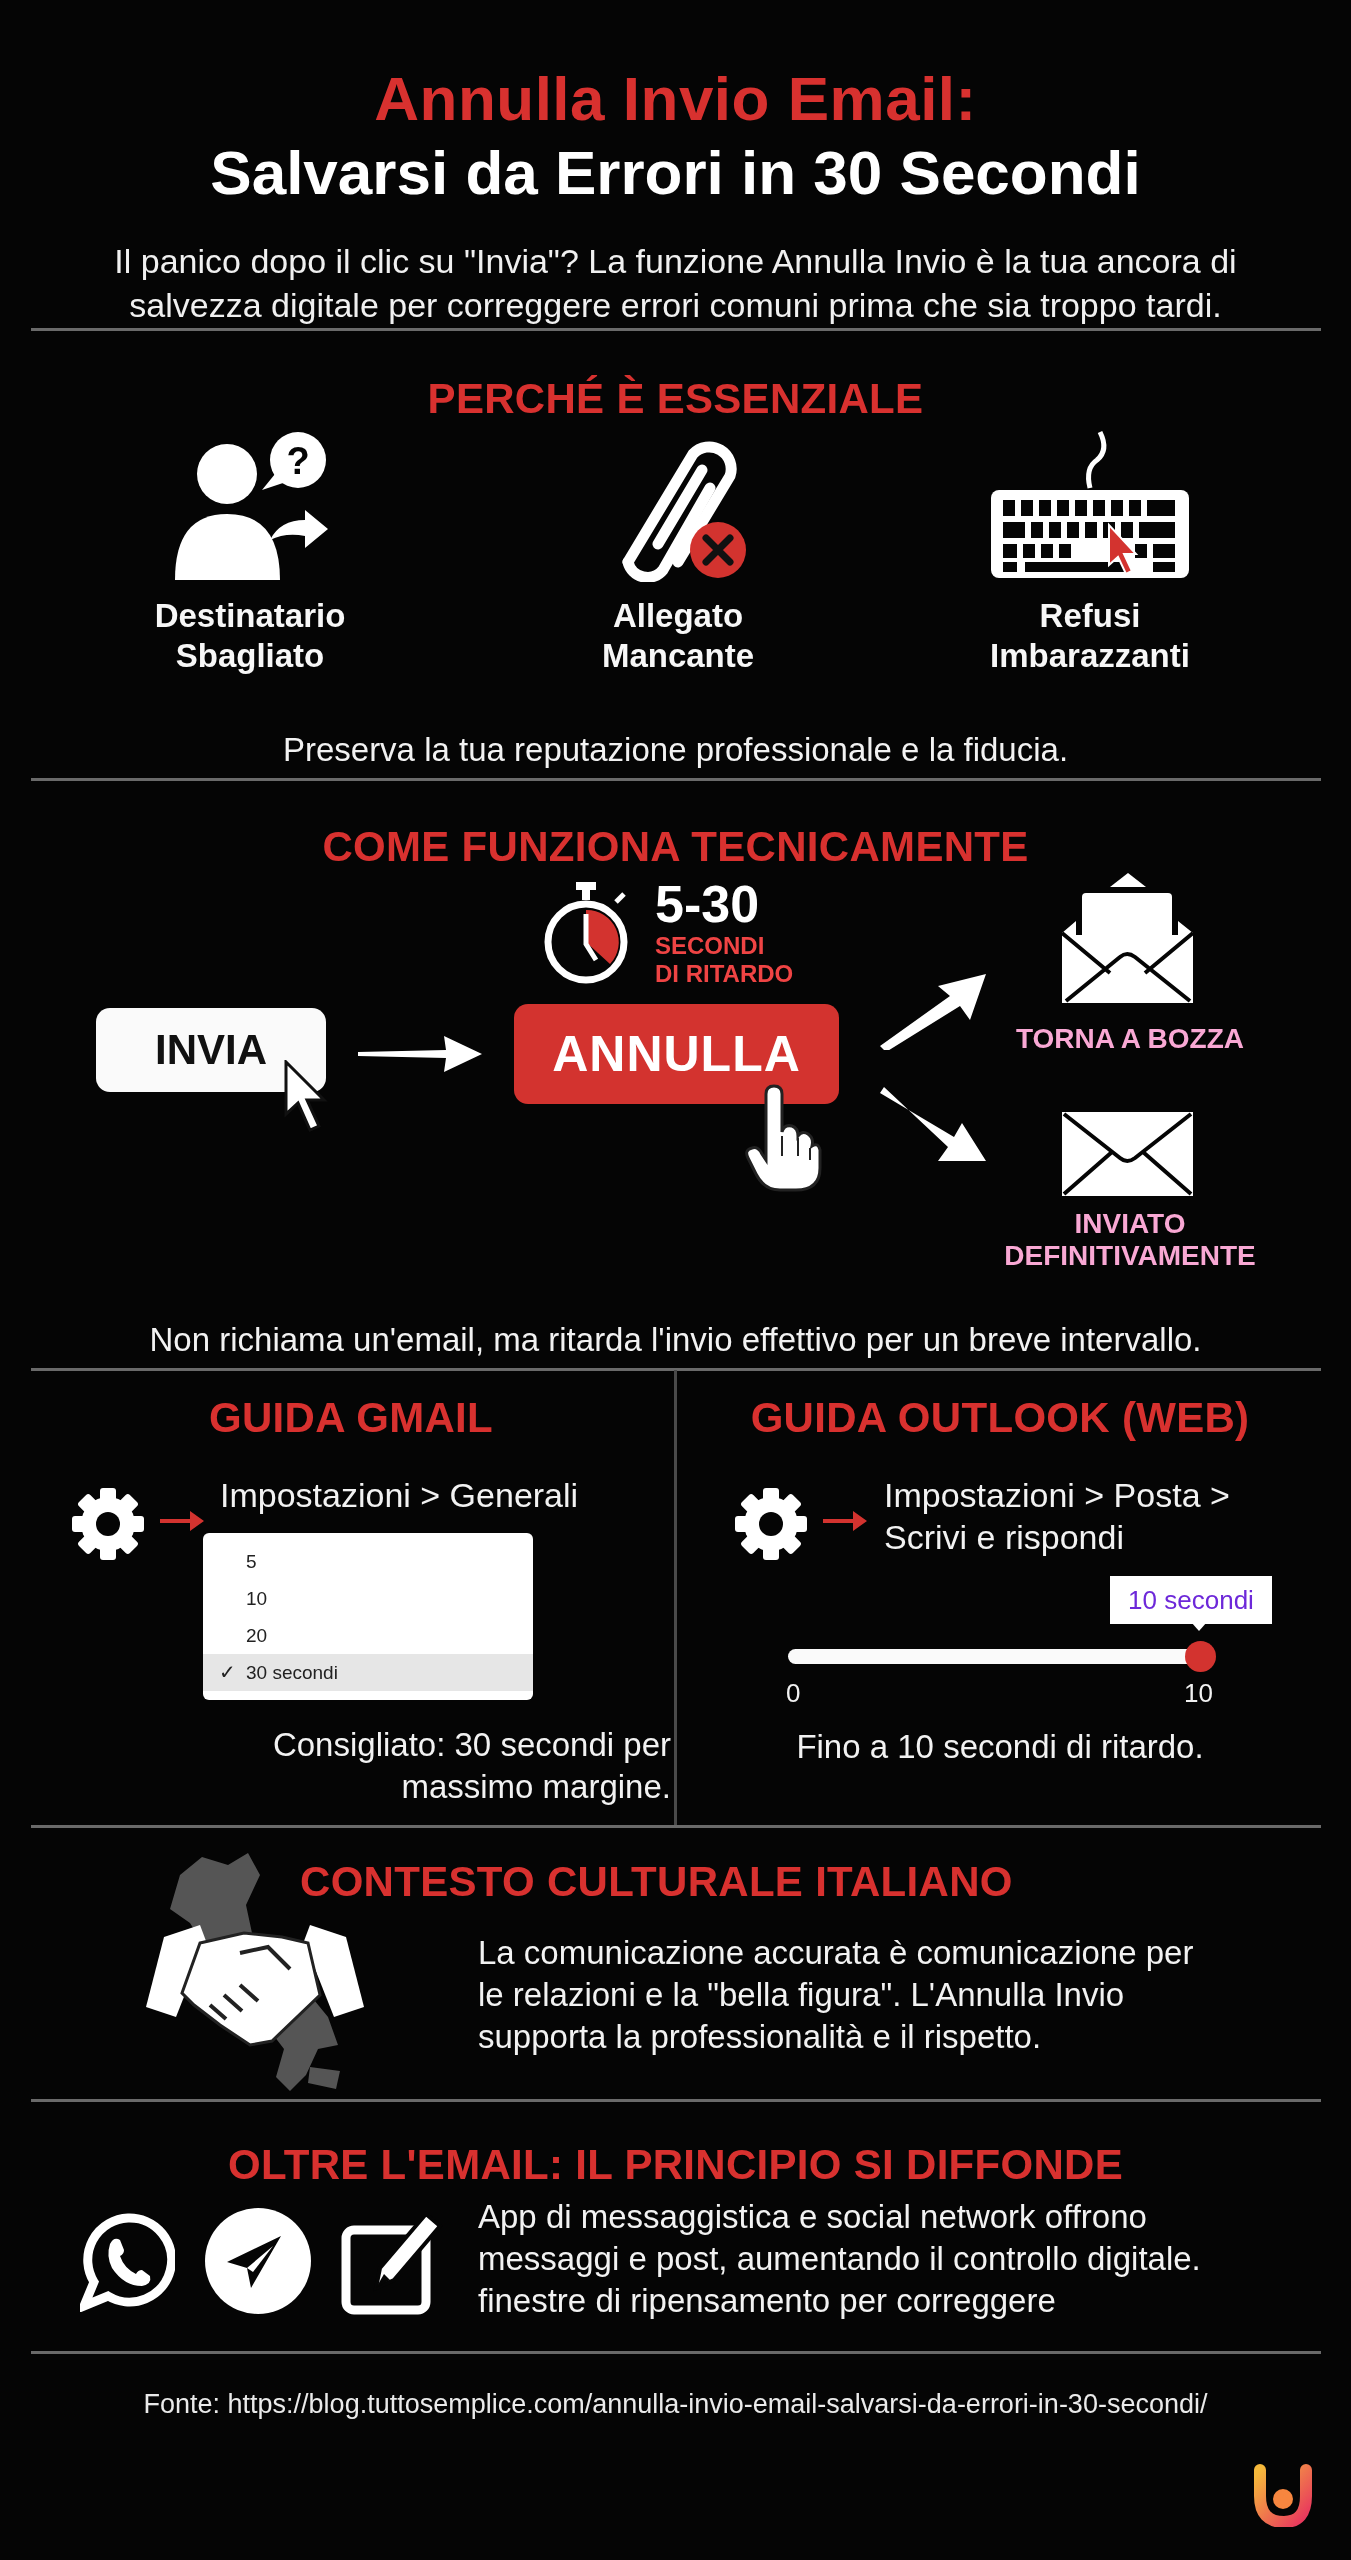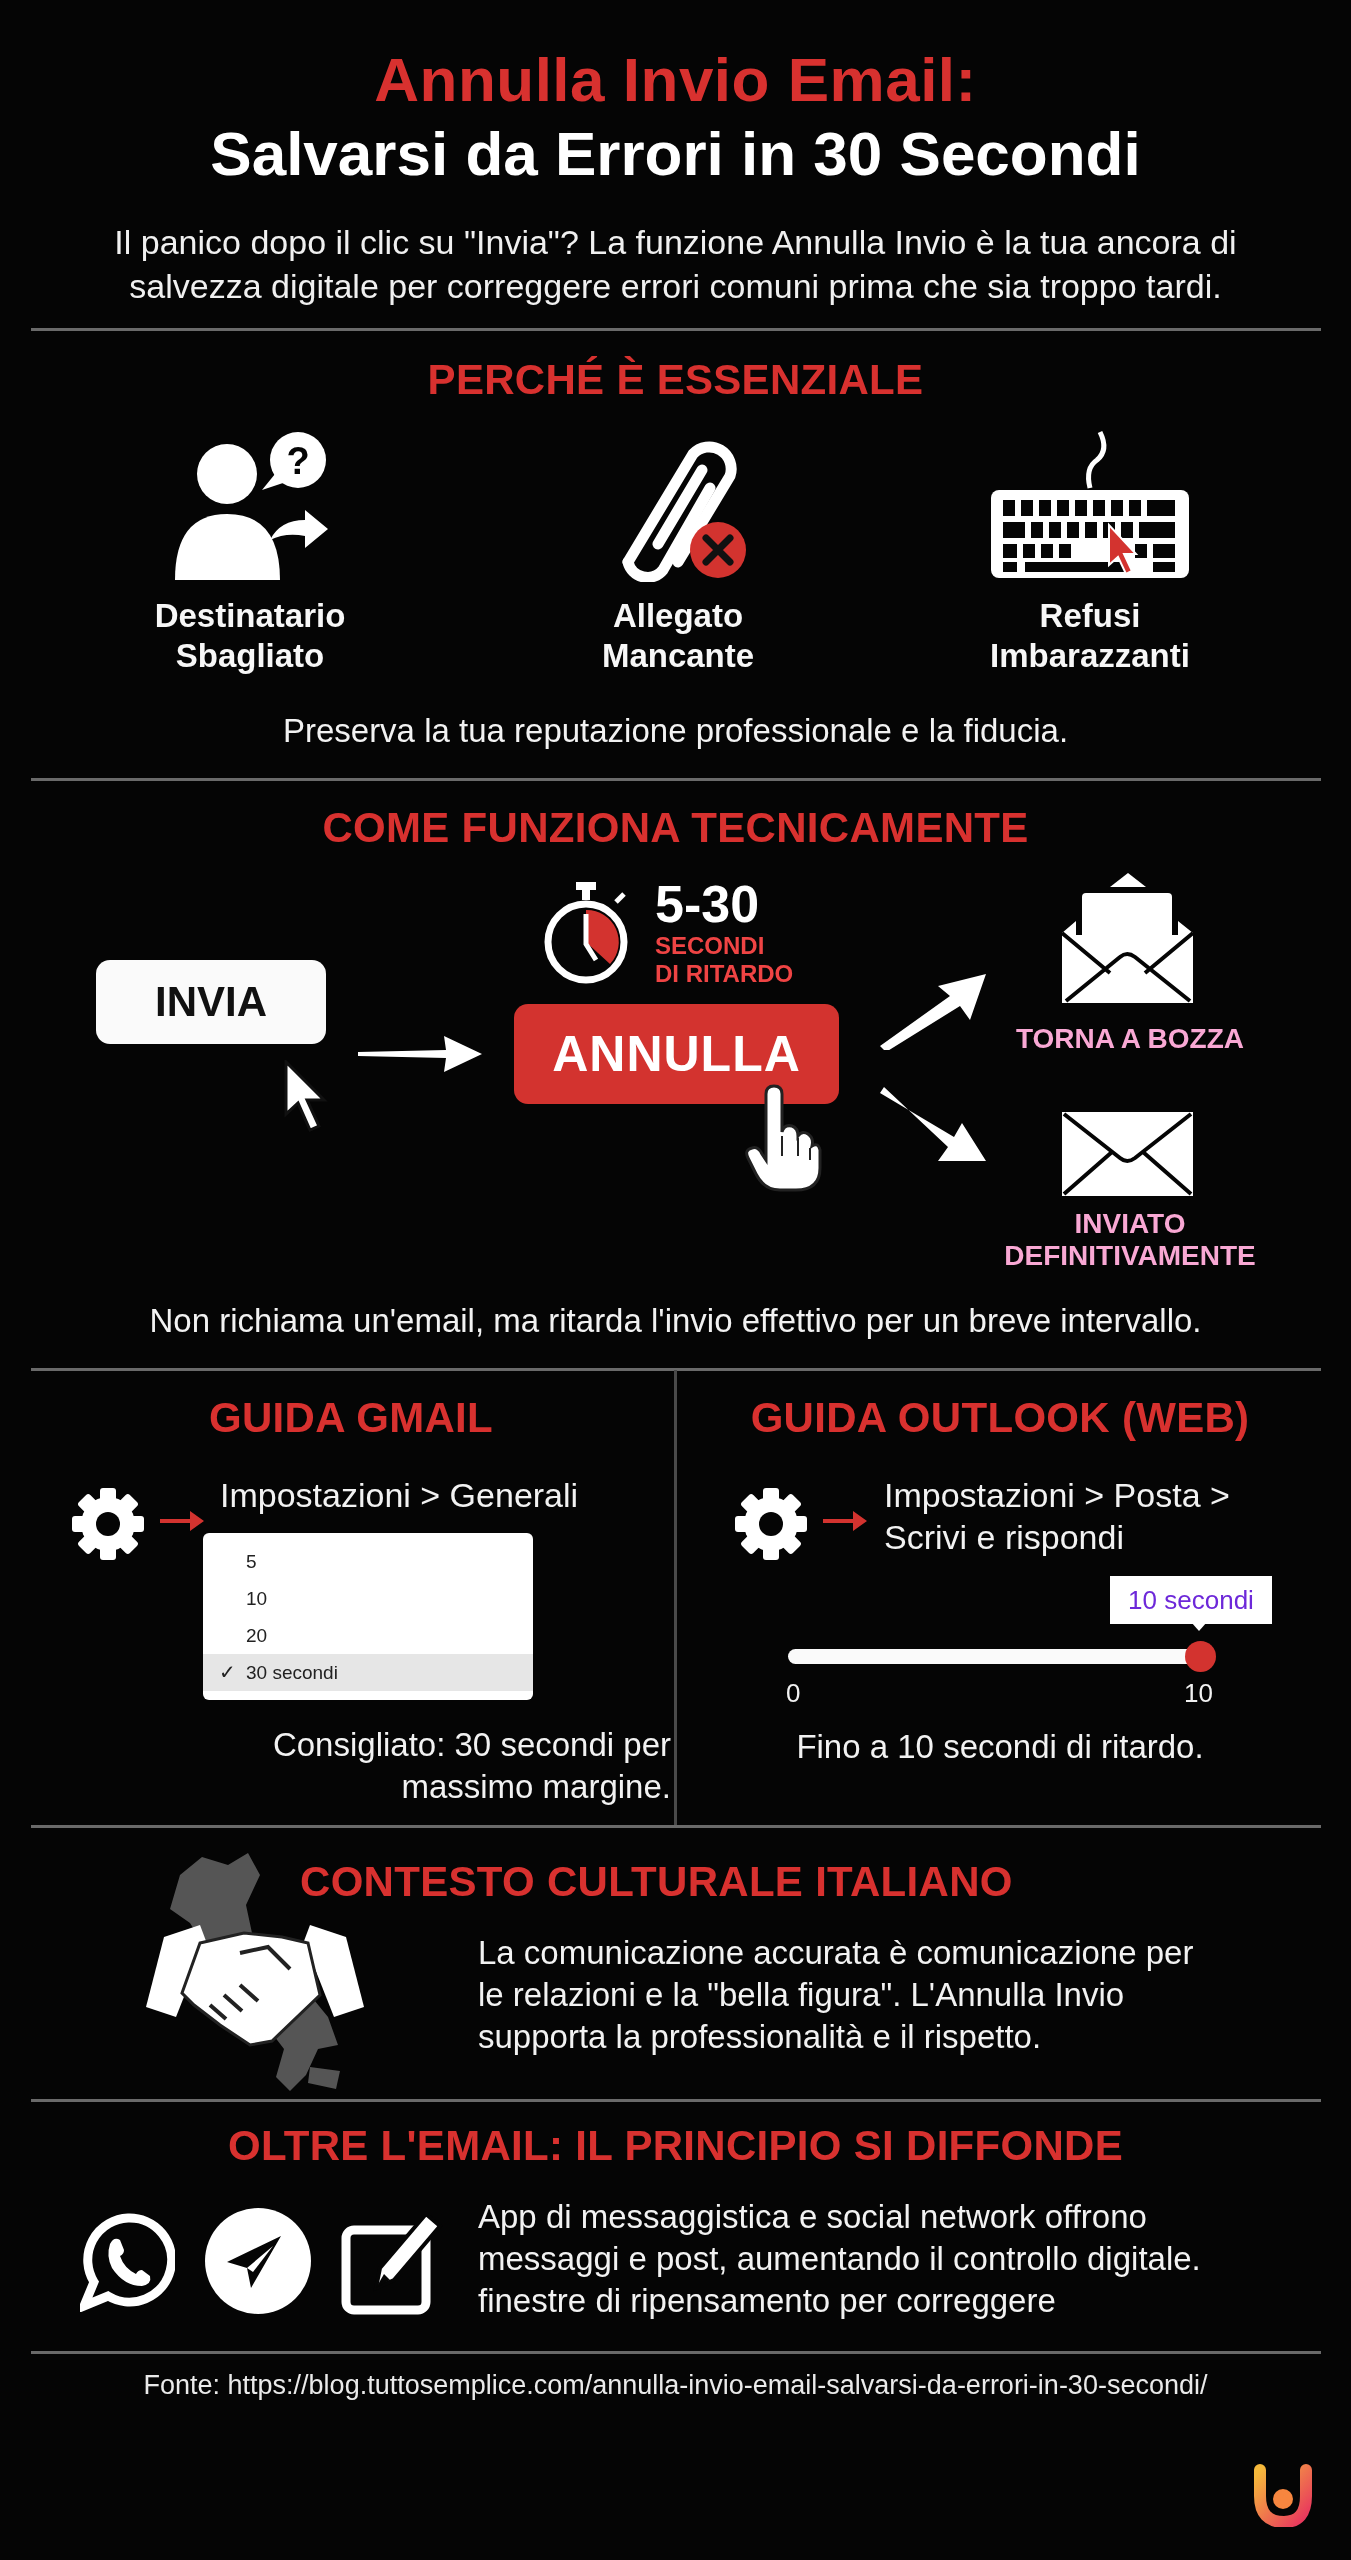--- a/index.html
+++ b/index.html
@@ -1,19 +1,19 @@
 <!DOCTYPE html>
 <html><head>
 <meta charset="utf-8">
 <style>
   html, body { margin:0; padding:0; background:#050505; }
   body { width:1351px; height:2560px; position:relative; overflow:hidden;
          font-family:"Liberation Sans", sans-serif; color:#f4f4f4; }
   .abs { position:absolute; }
-  .center { left:0; width:1351px; text-align:center; }
+  .center { left:0; width:1351px; text-align:center;margin-top:19px; }
   .title-red { color:#d8312f; font-weight:bold; font-size:62px; letter-spacing:0.5px; }
   .title-white { color:#ffffff; font-weight:bold; font-size:62px; }
   .lead { font-size:34px; line-height:44px; color:#f0f0f0; }
   .divider { position:absolute; left:31px; width:1290px; height:3px; background:#6a6a6a; }
   .h-sec { color:#d8312f; font-weight:bold; font-size:42px; letter-spacing:0.3px; }
   .icon-label { font-weight:bold; font-size:33px; line-height:40px; text-align:center; color:#f7f7f7; }
   .body-txt { font-size:33px; line-height:42px; color:#f2f2f2; }
   .vdiv { position:absolute; width:3px; background:#4a4a4a; }
   .box-invia { background:#fafafa; border-radius:14px; color:#111; font-weight:bold; font-size:42px;
                display:flex; align-items:center; justify-content:center; }
@@ -125,21 +125,21 @@
     <path d="M42 62 L42 30 A32 32 0 0 1 66 84 Z" fill="#d3332f"></path>
     <path d="M42 34 L42 64 L52 80" fill="none" stroke="#fff" stroke-width="5"></path>
   </svg>
 </div>
 <div class="abs" style="left:655px; top:874px; font-weight:bold; font-size:52px; color:#fff;">5-30</div>
 <div class="abs" style="left:655px; top:932px; font-weight:bold; font-size:24px; line-height:28px; color:#ef4444;">
   <div>SECONDI</div>
   <div>DI RITARDO</div>
 </div>
 
-<div class="abs box-invia" style="left:96px; top:960px; width:230px; height:84px;">
+<div class="abs box-invia" style="left:96px; top:1008px; width:230px; height:84px;">
   <span>INVIA</span>
 </div>
 <div class="abs" style="left:284px; top:1060px; width:50px; height:80px;">
   <svg width="50" height="80" viewBox="0 0 50 80">
     <path d="M2 2 L2 54 L14 43 L26 70 L35 66 L23 40 L40 40 Z" fill="#fff" stroke="#111" stroke-width="3"></path>
   </svg>
 </div>
 <div class="abs" style="left:356px; top:1032px; width:130px; height:44px;">
   <svg width="130" height="44" viewBox="0 0 130 44">
     <path d="M2 20 L90 18 L88 4 L126 22 L88 40 L90 26 L2 24 Z" fill="#fff"></path>

